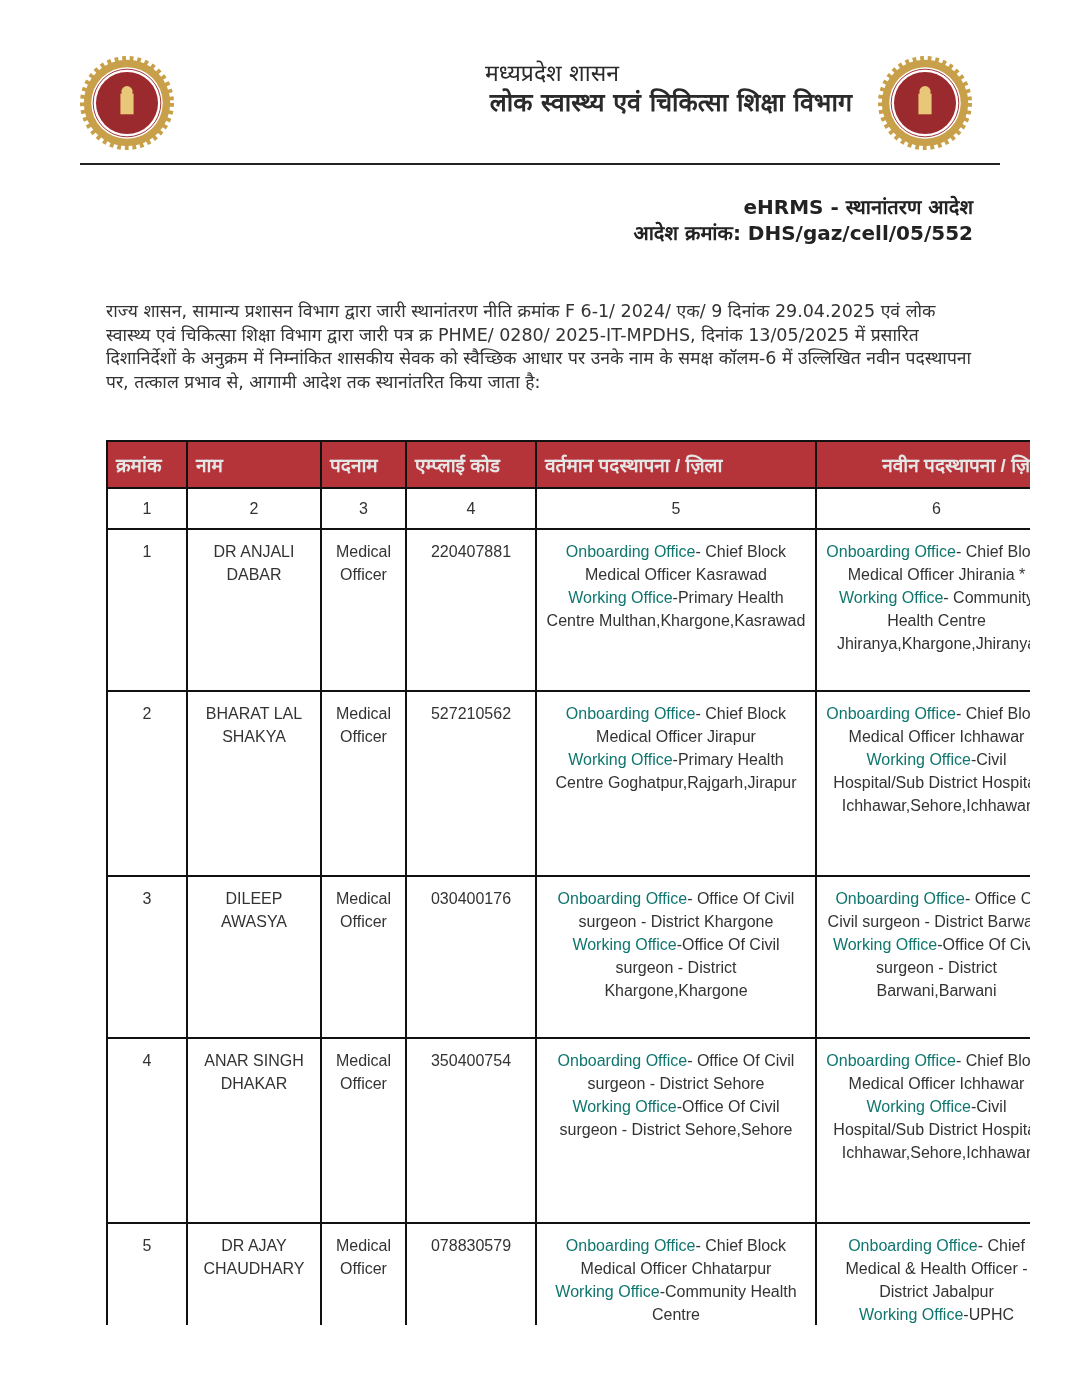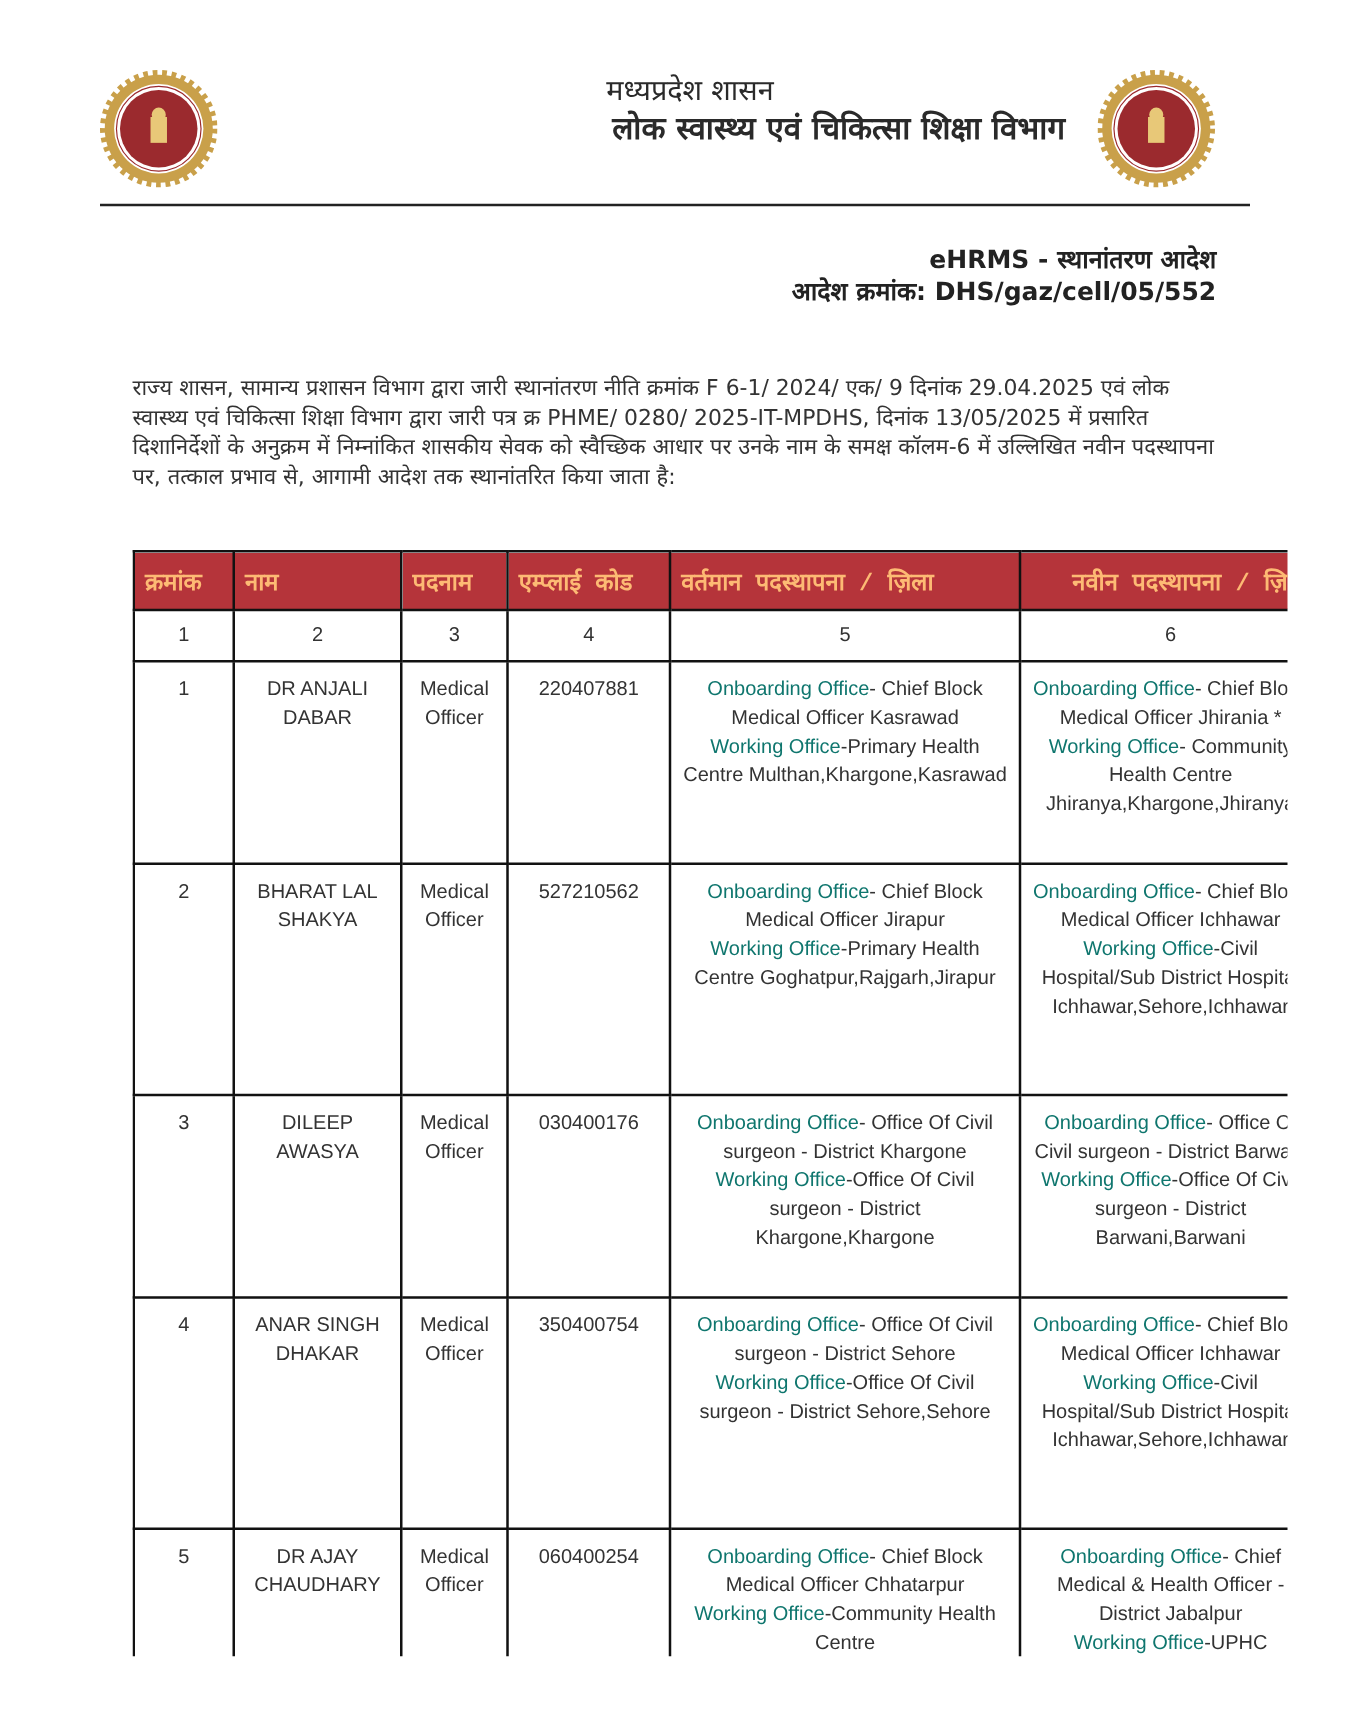--- a/index.html
+++ b/index.html
@@ -11,21 +11,21 @@
   .head-line1 { font-size: 23px; line-height: 30px; }
   .head-line2 { font-size: 25px; line-height: 30px; font-weight: bold; text-align: right; }
   .head-line3 { font-size: 23px; line-height: 32px; }
   .rule { position: absolute; top: 163px; left: 80px; width: 920px; height: 2px; background: #222; }
   .order-block { position: absolute; top: 194px; right: 107px; text-align: right; font-size: 20px; line-height: 26px; color: #222; }
   .order-block .b { font-weight: bold; margin-left: 26px; }
   .intro { position: absolute; top: 300px; left: 106px; width: 870px; font-size: 17.5px; line-height: 23.5px; color: #333; }
   .table-wrap { position: absolute; top: 440px; left: 106px; width: 924px; height: 885px; overflow: hidden; }
   table { border-collapse: collapse; table-layout: fixed; width: 950px; font-family: "Liberation Sans", sans-serif; }
   th, td { border: 2.5px solid #111; }
-  th { background: #b5343a; color: #fdba74; font-size: 19px; font-family: Liberation Mono, monospace; font-weight: bold; height: 45px; text-align: left; padding: 0 8px; white-space: nowrap; overflow: hidden; }
+  th { background: #b5343a; color: #e5e5e5; font-size: 19px; font-family: Liberation Sans, sans-serif; font-weight: bold; height: 45px; text-align: left; padding: 0 8px; white-space: nowrap; overflow: hidden; }
   th.c { text-align: right; }
   td { vertical-align: top; text-align: center; font-size: 16px; line-height: 23px; color: #333; padding: 10px 6px; }
   tr.num td { height: 22px; padding: 8px 6px; vertical-align: middle; }
   td .lbl { font-weight: normal; color: #0f766e; }
   col.c1 { width: 80px; } col.c2 { width: 134px; } col.c3 { width: 85px; } col.c4 { width: 130px; } col.c5 { width: 280px; } col.c6 { width: 241px; }
 </style>
 </head>
 <body>
 
 <div class="emblem left">
@@ -130,19 +130,19 @@
           <td>ANAR SINGH DHAKAR</td>
           <td>Medical Officer</td>
           <td>350400754</td>
           <td><span class="lbl">Onboarding Office</span><span>- Office Of Civil surgeon - District Sehore</span><br><span class="lbl">Working Office</span><span>-Office Of Civil surgeon - District Sehore,Sehore</span></td>
           <td><span class="lbl">Onboarding Office</span><span>- Chief Block Medical Officer Ichhawar</span><br><span class="lbl">Working Office</span><span>-Civil Hospital/Sub District Hospital Ichhawar,Sehore,Ichhawar</span></td>
         </tr>
         <tr style="height: 120px;">
           <td>5</td>
           <td>DR AJAY CHAUDHARY</td>
           <td>Medical Officer</td>
-          <td>060400254</td>
+          <td>078830579</td>
           <td><span class="lbl">Onboarding Office</span><span>- Chief Block Medical Officer Chhatarpur</span><br><span class="lbl">Working Office</span><span>-Community Health Centre</span></td>
           <td><span class="lbl">Onboarding Office</span><span>- Chief Medical &amp; Health Officer - District Jabalpur</span><br><span class="lbl">Working Office</span><span>-UPHC</span></td>
         </tr>
       </tbody>
   </table>
 </div>
 
 </body></html>

